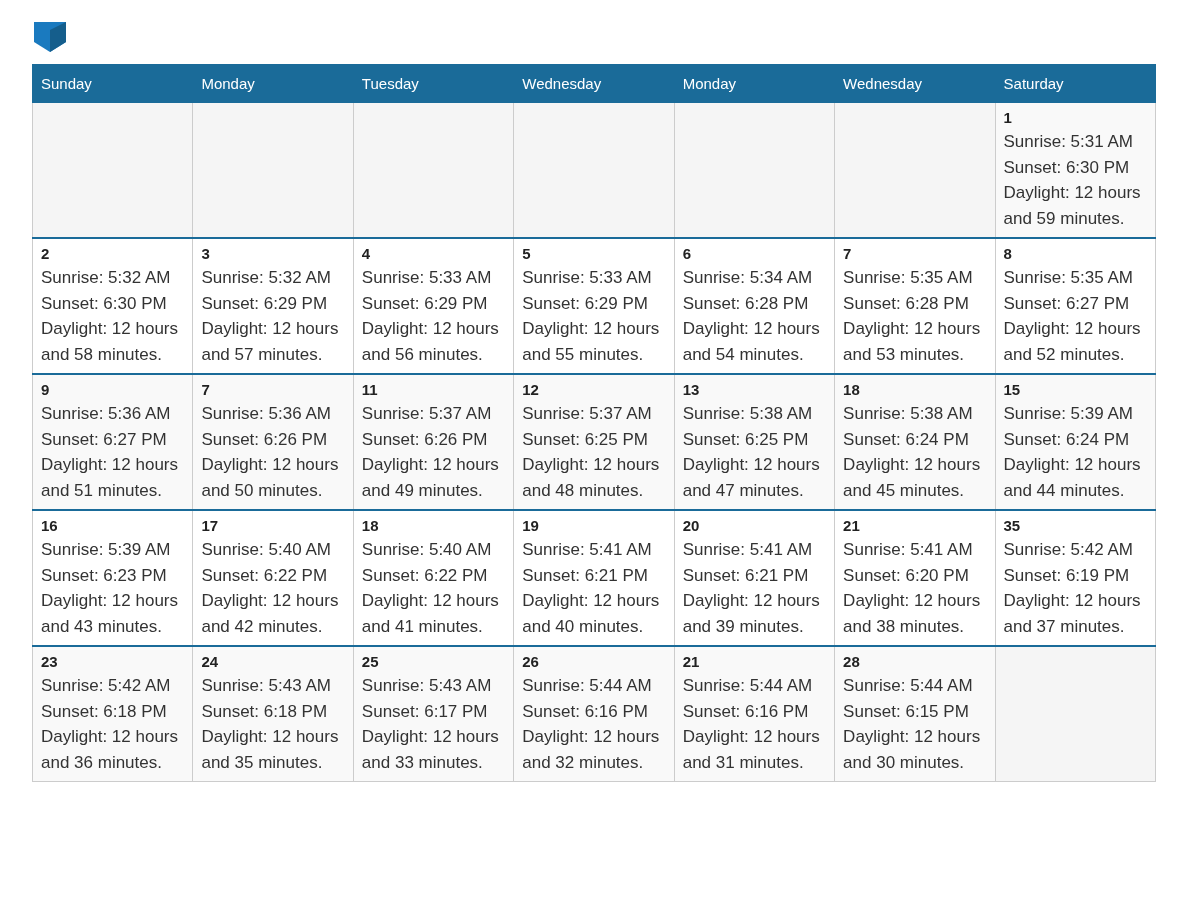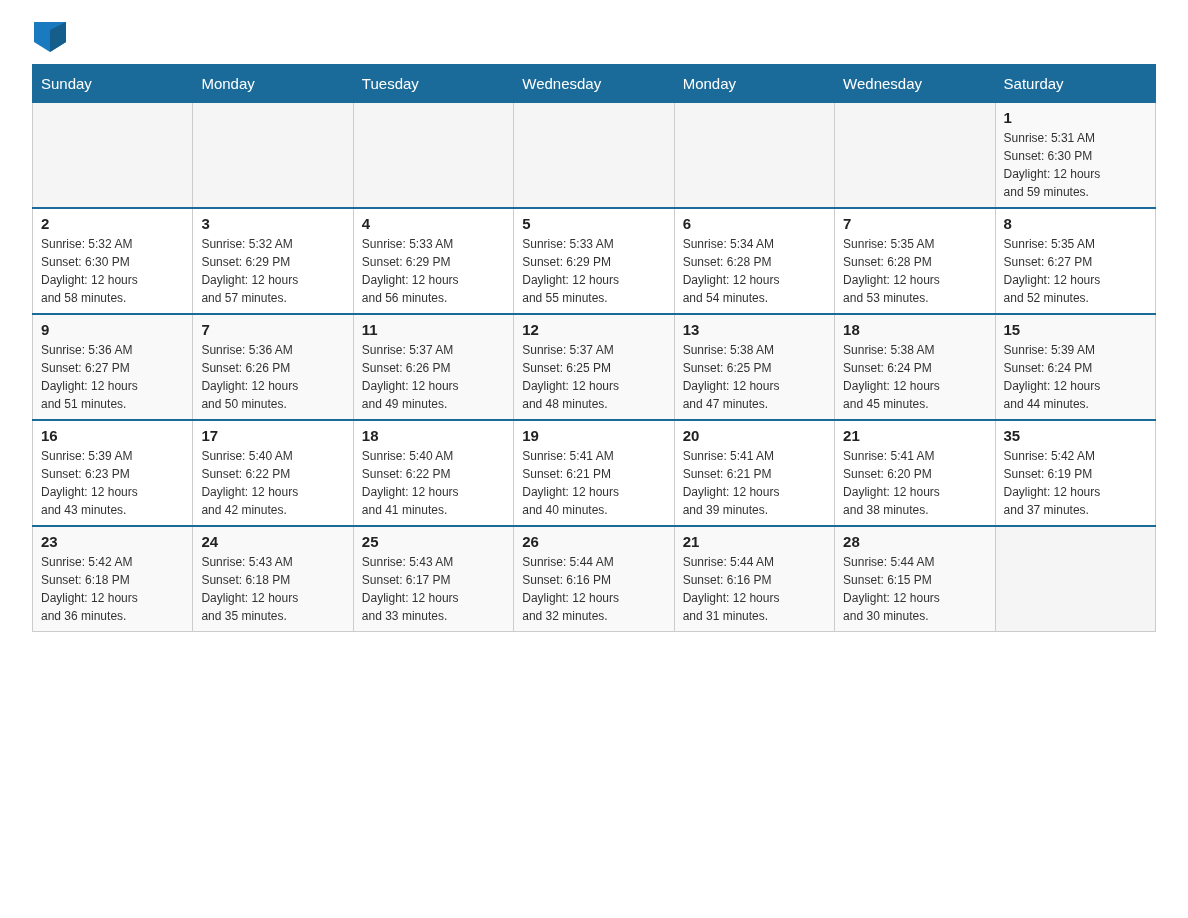--- a/index.html
+++ b/index.html
@@ -76,21 +76,21 @@
       background: #fff;
     }
     .day-number {
       font-size: 15px;
       font-weight: bold;
       color: #222;
       display: block;
       margin-bottom: 3px;
     }
     .day-info {
-      font-size: 12px;
+      font-size: 17px;
       color: #333;
       line-height: 1.5;
     }
     .empty-cell {
       background: #f5f5f5 !important;
     }
     .row-divider td {
       border-top: 2px solid #1a6b99 !important;
     }
   </style>

